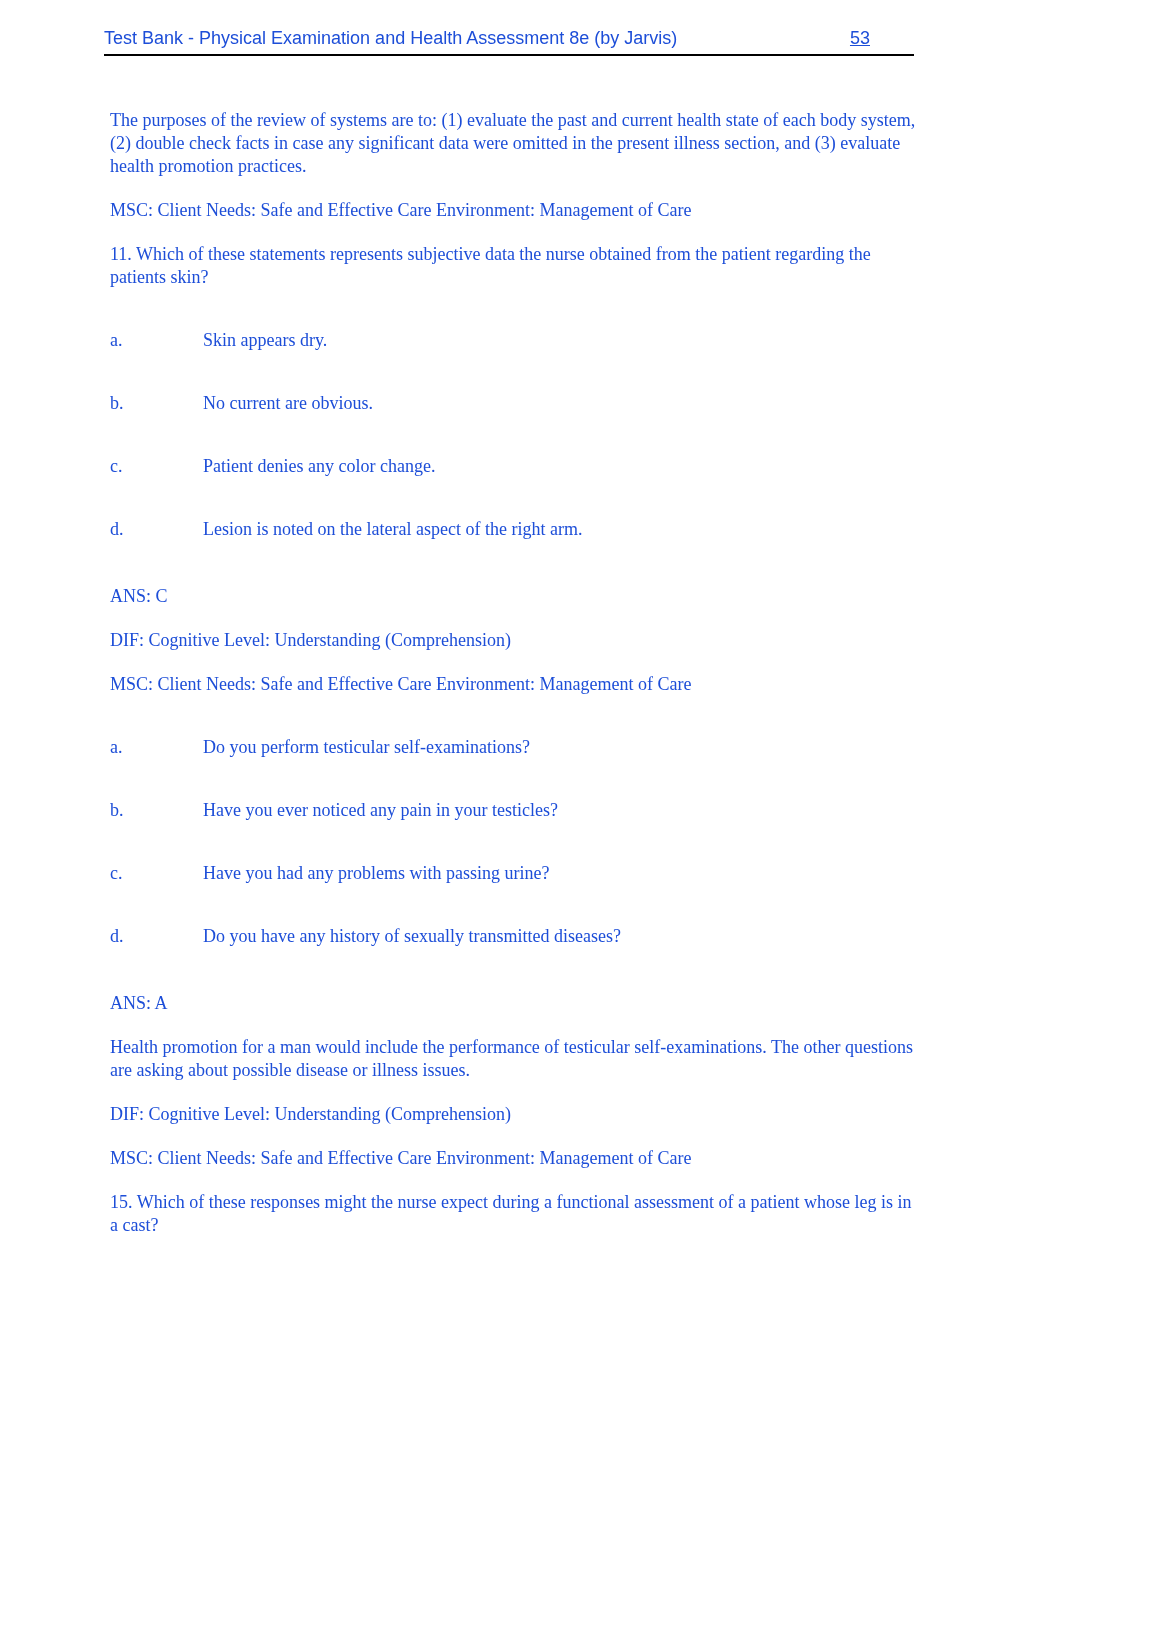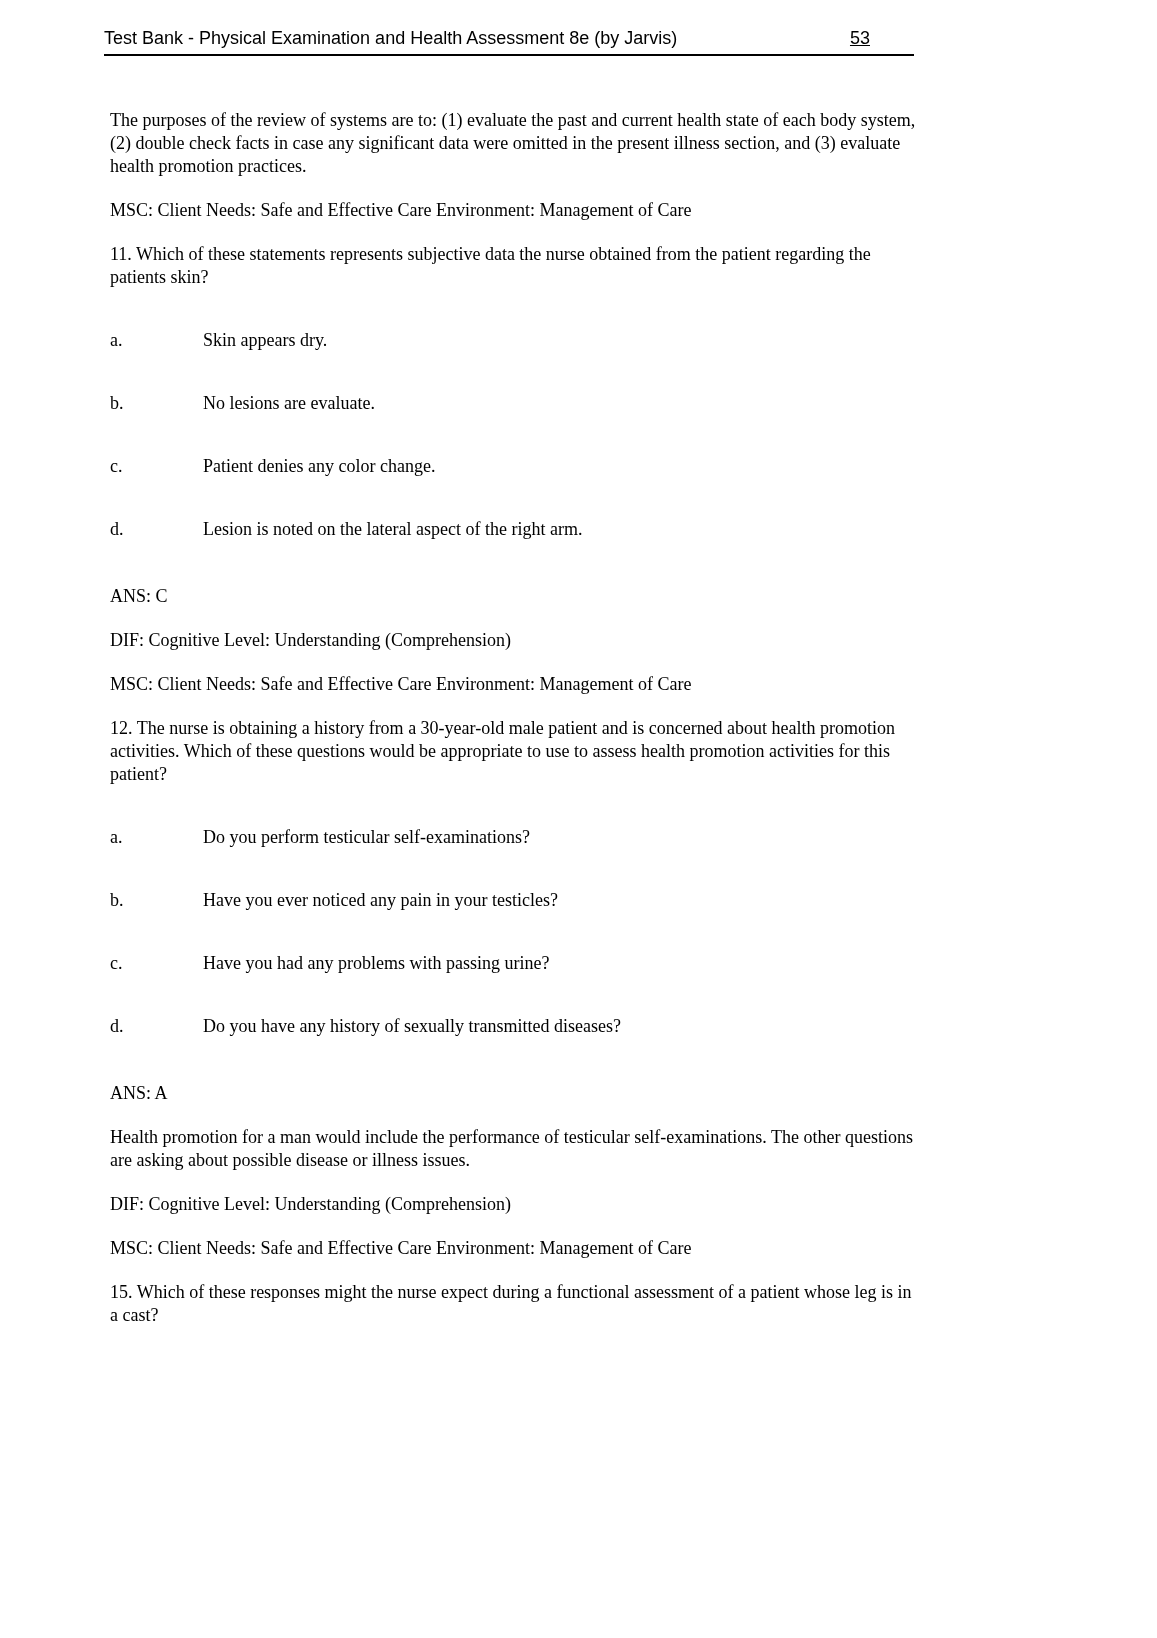--- a/index.html
+++ b/index.html
@@ -8,21 +8,21 @@
     background: #ffffff;
   }
   .page {
     position: relative;
     width: 1024px;
     height: 1638px;
     background: #ffffff;
     box-sizing: border-box;
     overflow: hidden;
     font-family: "Liberation Serif", serif;
-    color: #000000;
+    color: #1d4ed8;
   }
   .page-header {
     padding: 28px 110px 0 104px;
   }
   .header-row {
     display: flex;
     justify-content: space-between;
     align-items: baseline;
     border-bottom: 2px solid #000000;
     padding-bottom: 6px;
@@ -75,36 +75,35 @@
     <p>MSC: Client Needs: Safe and Effective Care Environment: Management of Care</p>
 
     <p>11. Which of these statements represents subjective data the nurse obtained from the patient regarding the patients skin?</p>
 
     <div class="option">
       <span class="opt-letter">a.</span>
       <span class="opt-text">Skin appears dry.</span>
     </div>
     <div class="option">
       <span class="opt-letter">b.</span>
-      <span class="opt-text">No lesions are evaluate.</span>
+      <span class="opt-text">No current are obvious.</span>
     </div>
     <div class="option">
       <span class="opt-letter">c.</span>
       <span class="opt-text">Patient denies any color change.</span>
     </div>
     <div class="option">
       <span class="opt-letter">d.</span>
       <span class="opt-text">Lesion is noted on the lateral aspect of the right arm.</span>
     </div>
 
     <p class="answer">ANS: C</p>
     <p>DIF: Cognitive Level: Understanding (Comprehension)</p>
     <p>MSC: Client Needs: Safe and Effective Care Environment: Management of Care</p>
 
-    <p>12. The nurse is obtaining a history from a 30-year-old male patient and is concerned about health promotion activities. Which of these questions would be appropriate to use to assess health promotion activities for this patient?</p>
 
     <div class="option">
       <span class="opt-letter">a.</span>
       <span class="opt-text">Do you perform testicular self-examinations?</span>
     </div>
     <div class="option">
       <span class="opt-letter">b.</span>
       <span class="opt-text">Have you ever noticed any pain in your testicles?</span>
     </div>
     <div class="option">

